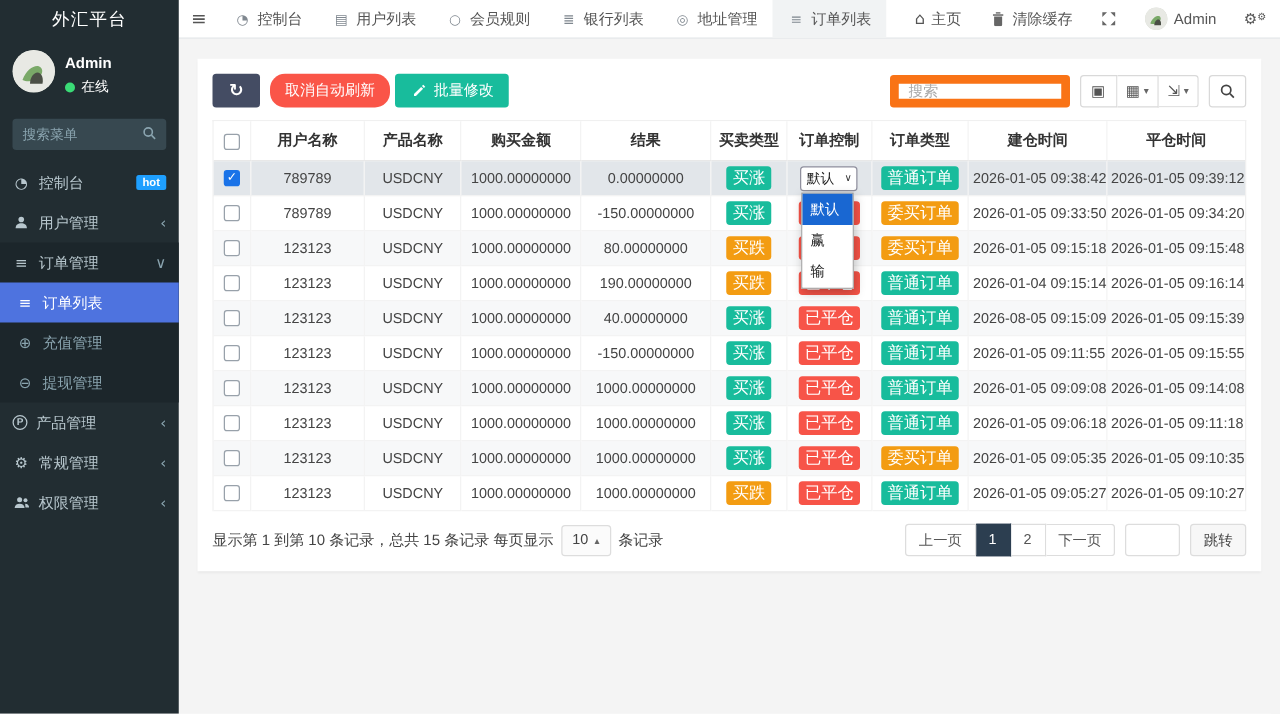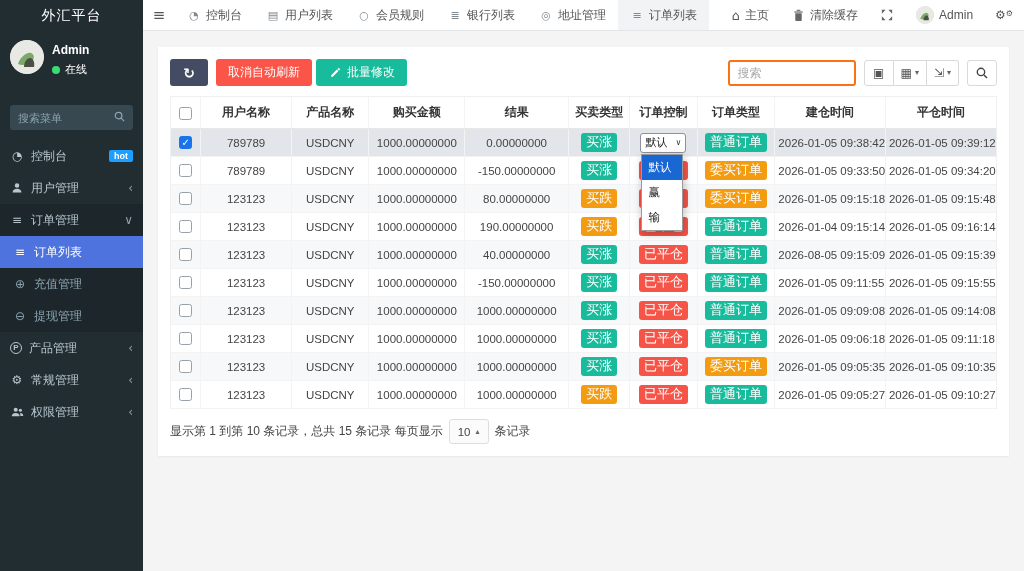--- a/index.html
+++ b/index.html
@@ -7,21 +7,21 @@
   body { font-family:"Liberation Sans","DejaVu Sans",sans-serif; font-size:12px; color:#333; background:#f4f4f4; position:relative; }
 
   
   .sidebar { position:absolute; left:0; top:0; width:143px; height:571px; background:#222d32; z-index:50; }
   .brand { height:30px; line-height:30px; text-align:center; color:#fff; font-size:14px; letter-spacing:1px; }
   .user-panel { display:flex; gap:8px; padding:10px 10px 6px; align-items:flex-start; }
   .avatar { width:34px; height:34px; border-radius:50%; overflow:hidden; flex:none; background:#d8dcd4; }
   .user-meta .name { color:#fff; font-weight:bold; font-size:12px; margin-top:3px; }
   .user-status { display:flex; align-items:center; gap:5px; color:#fff; font-size:11px; margin-top:5px; }
   .status-dot { width:8px; height:8px; border-radius:50%; background:#3adb76; }
-  .menu-search { margin:22px 10px 10px; position:relative; }
+  .menu-search { margin:12px 10px 10px; position:relative; }
   .menu-search input { width:100%; height:25px; background:#374850; border:none; border-radius:3px; color:#ccc; padding:0 24px 0 8px; font-size:11px; font-family:inherit; outline:none; }
   .menu-search input::placeholder { color:#8aa4af; }
   .menu-search .icon { position:absolute; right:7px; top:6px; }
   .menu { list-style:none; }
   .menu-item { height:32px; display:flex; align-items:center; padding:0 10px; color:#b8c7ce; font-size:12px; cursor:pointer; gap:7px; }
   .menu-item .mi-label { flex:1; }
   .treeview-open { background:#1c262b; }
   .submenu { list-style:none; }
   .submenu .menu-item { padding-left:13px; color:#8aa4af; }
   .menu-item.active { background:#4e73df; color:#fff; }
@@ -44,24 +44,24 @@
   .nav-link { display:flex; align-items:center; gap:5px; padding:0 11px; color:#555; height:31px; cursor:pointer; font-size:12px; }
   .nav-avatar { width:18px; height:18px; border-radius:50%; overflow:hidden; background:#d8dcd4; }
 
   
   .content { position:absolute; left:143px; top:31px; right:0; bottom:0; padding:16px 15px; }
   .card { background:#fff; padding:12px; box-shadow:0 1px 2px rgba(0,0,0,0.05); }
 
   .toolbar { display:flex; align-items:center; margin-bottom:10px; }
   .btn { height:27px; border:none; border-radius:3px; color:#fff; font-size:12px; padding:0 12px; cursor:pointer; display:inline-flex; align-items:center; gap:5px; font-family:inherit; }
   .btn-refresh { background:#444c63; width:38px; justify-content:center; font-size:14px; font-weight:bold; }
-  .btn-danger { background:#fa5548; margin-left:8px; }
+  .btn-danger { background:#fa5548; margin-left:8px;border-radius:12px; }
   .btn-success { background:#18bc9c; margin-left:4px; }
   .toolbar-right { margin-left:auto; display:flex; align-items:center; }
-  .search-input { width:128px; height:26px; border:2px solid #f97316; border-radius:3px; padding:0 8px; font-size:12px; font-family:inherit; outline:none; }
+  .search-input { width:144px; height:26px; border:7px solid #f97316; border-radius:3px; padding:0 8px; font-size:12px; font-family:inherit; outline:none; }
   .search-input::placeholder { color:#aaa; }
   .btn-group { display:flex; margin-left:8px; }
   .tool-btn { height:26px; min-width:30px; background:#fff; border:1px solid #d9d9d9; color:#555; display:inline-flex; align-items:center; justify-content:center; gap:3px; font-size:12px; padding:0 7px; cursor:pointer; }
   .btn-group .tool-btn + .tool-btn { border-left:none; }
   .btn-group .tool-btn:first-child { border-radius:3px 0 0 3px; }
   .btn-group .tool-btn:last-child { border-radius:0 3px 3px 0; }
   .tool-btn.single { border-radius:3px; margin-left:8px; }
   .caret { font-size:8px; color:#666; }
 
   
@@ -475,16 +475,26 @@
       </table>
     </div>
 
     <div class="pagination-bar">
       <span>显示第 1 到第 10 条记录，总共 15 条记录 每页显示</span>
       <button class="page-size-btn">
         <span>10</span>
         <span class="caret glyph">▴</span>
       </button>
       <span>条记录</span>
+      <div class="pager">
+        <div class="page-group" id="page-group">
+            <button class="page-btn">上一页</button>
+            <button class="page-btn active">1</button>
+            <button class="page-btn">2</button>
+            <button class="page-btn">下一页</button>
+          </div>
+        <input class="jump-input" type="text" style="">
+        <button class="jump-btn">跳转</button>
+      </div>
     </div>
 
   </div>
 </main>
 
 </body></html>

